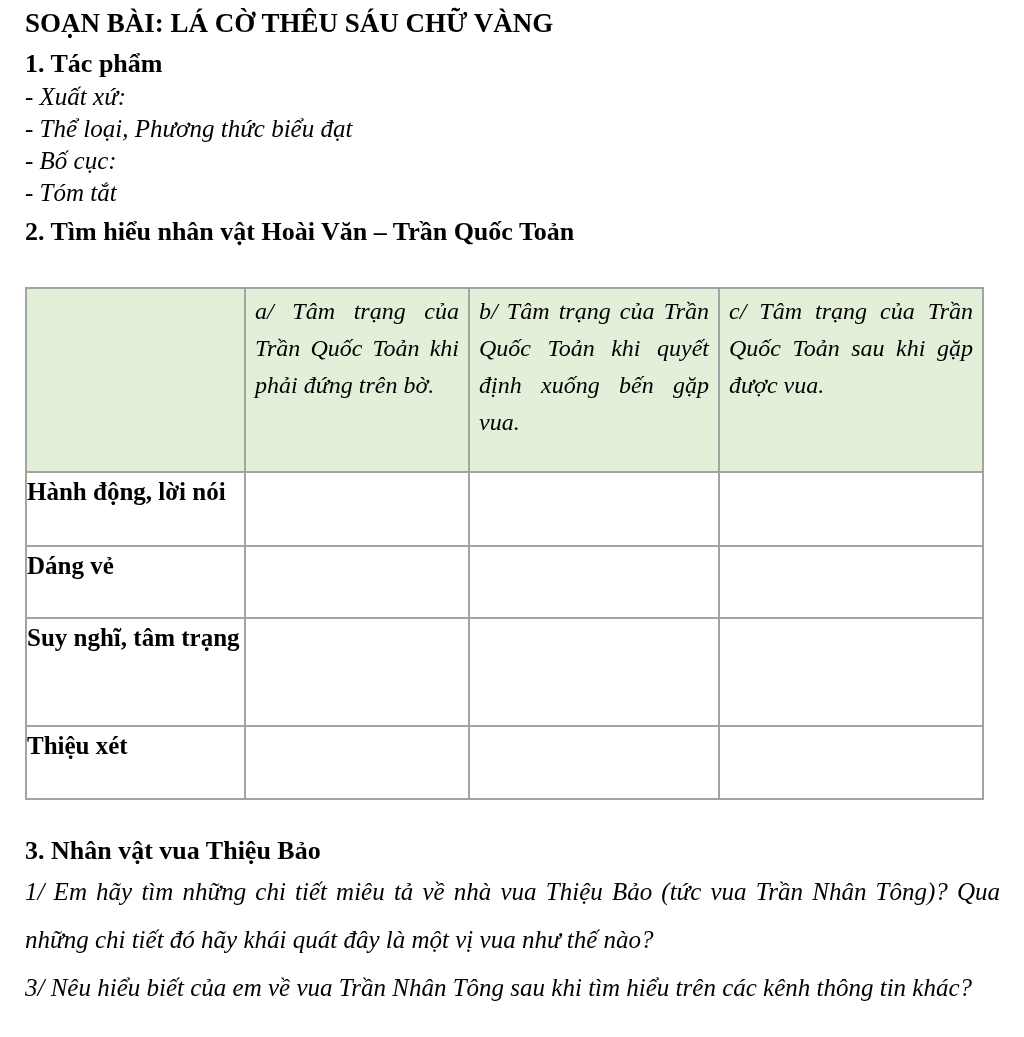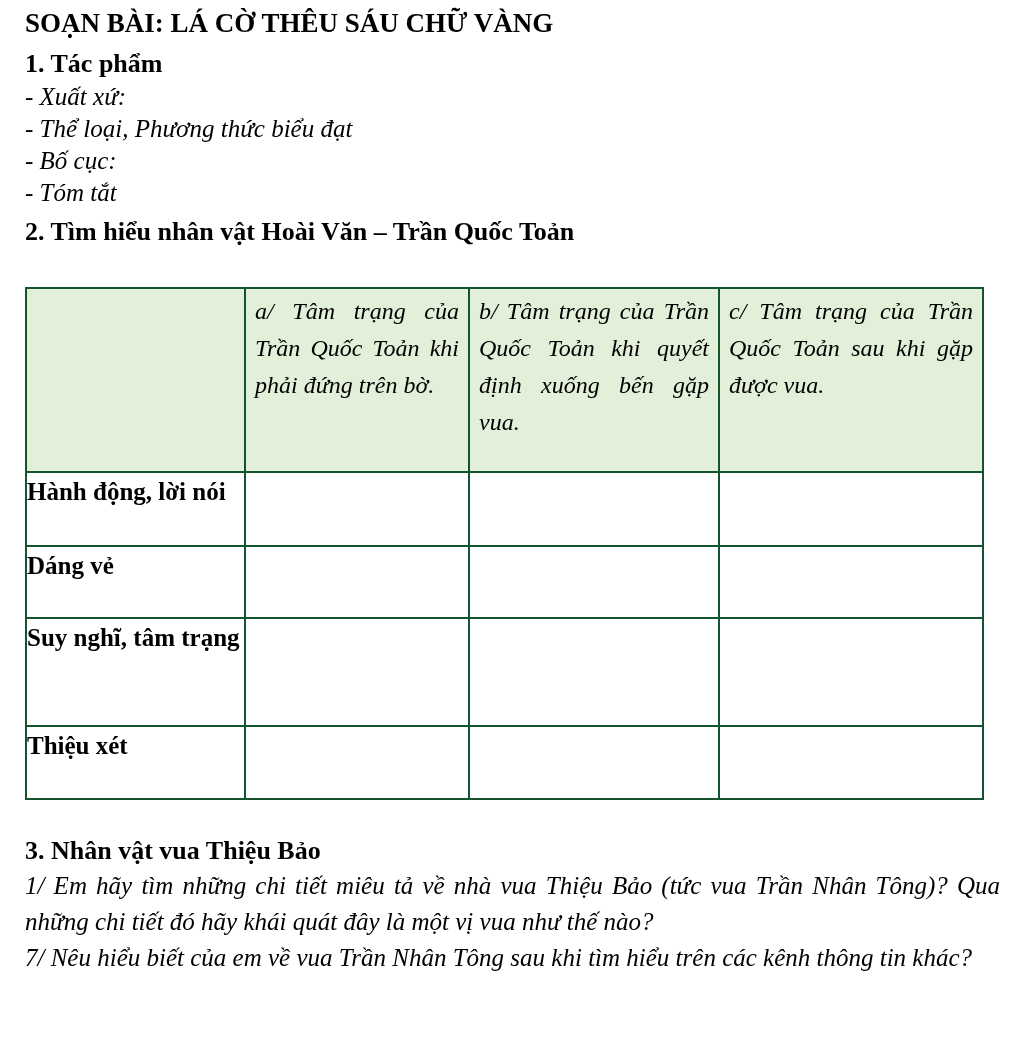--- a/index.html
+++ b/index.html
@@ -31,21 +31,21 @@
     line-height: 32px;
   }
 
   table.analysis {
     border-collapse: collapse;
     table-layout: fixed;
     width: 957px;
     margin-top: 38px;
   }
   table.analysis td {
-    border: 2px solid #14532d;
+    border: 2px solid #a3a3a3;
     vertical-align: top;
     padding: 0;
   }
   tr.hdr td {
     background: #e2efd9;
     height: 178px;
     font-style: italic;
     font-size: 24px;
     line-height: 37px;
     text-align: justify;
@@ -60,21 +60,21 @@
   tr.r1 td { height: 72px; }
   tr.r2 td { height: 70px; }
   tr.r3 td { height: 106px; }
   tr.r4 td { height: 71px; }
 
   .sec-heading.s3 { margin-top: 34px; }
 
   .question {
     font-style: italic;
     font-size: 25px;
-    line-height: 36px;
+    line-height: 48px;
     text-align: justify;
     margin: 0;
   }
 </style>
 </head>
 <body>
 
 <div class="page">
 
   <div class="doc-title">SOẠN BÀI: LÁ CỜ THÊU SÁU CHỮ VÀNG</div>
@@ -128,16 +128,16 @@
         <td></td>
         <td></td>
       </tr>
     </tbody>
   </table>
 
   <div class="sec-heading s3">3. Nhân vật vua Thiệu Bảo</div>
 
   <div>
     <p class="question">1/ Em hãy tìm những chi tiết miêu tả về nhà vua Thiệu Bảo (tức vua Trần Nhân Tông)? Qua những chi tiết đó hãy khái quát đây là một vị vua như thế nào?</p>
-    <p class="question">7/ Nêu hiểu biết của em về vua Trần Nhân Tông sau khi tìm hiểu trên các kênh thông tin khác?</p>
+    <p class="question">3/ Nêu hiểu biết của em về vua Trần Nhân Tông sau khi tìm hiểu trên các kênh thông tin khác?</p>
   </div>
 
 </div>
 
 </body></html>

